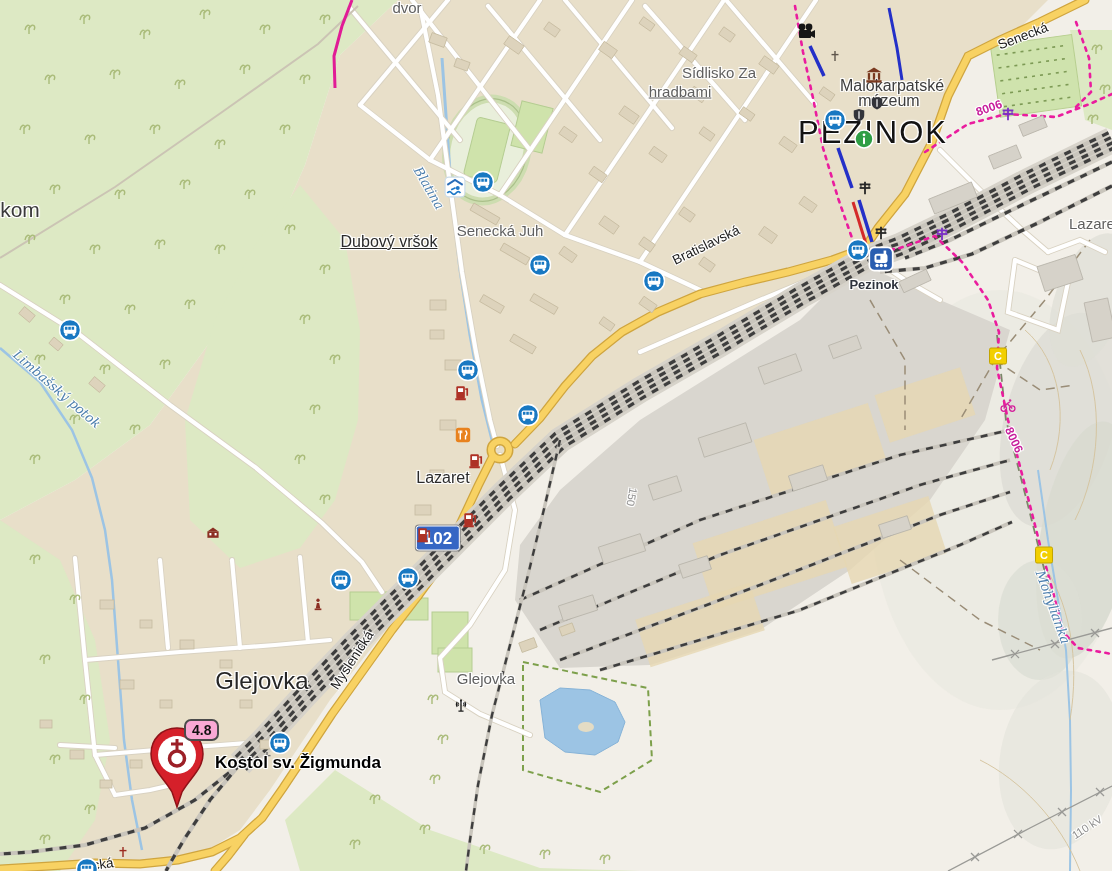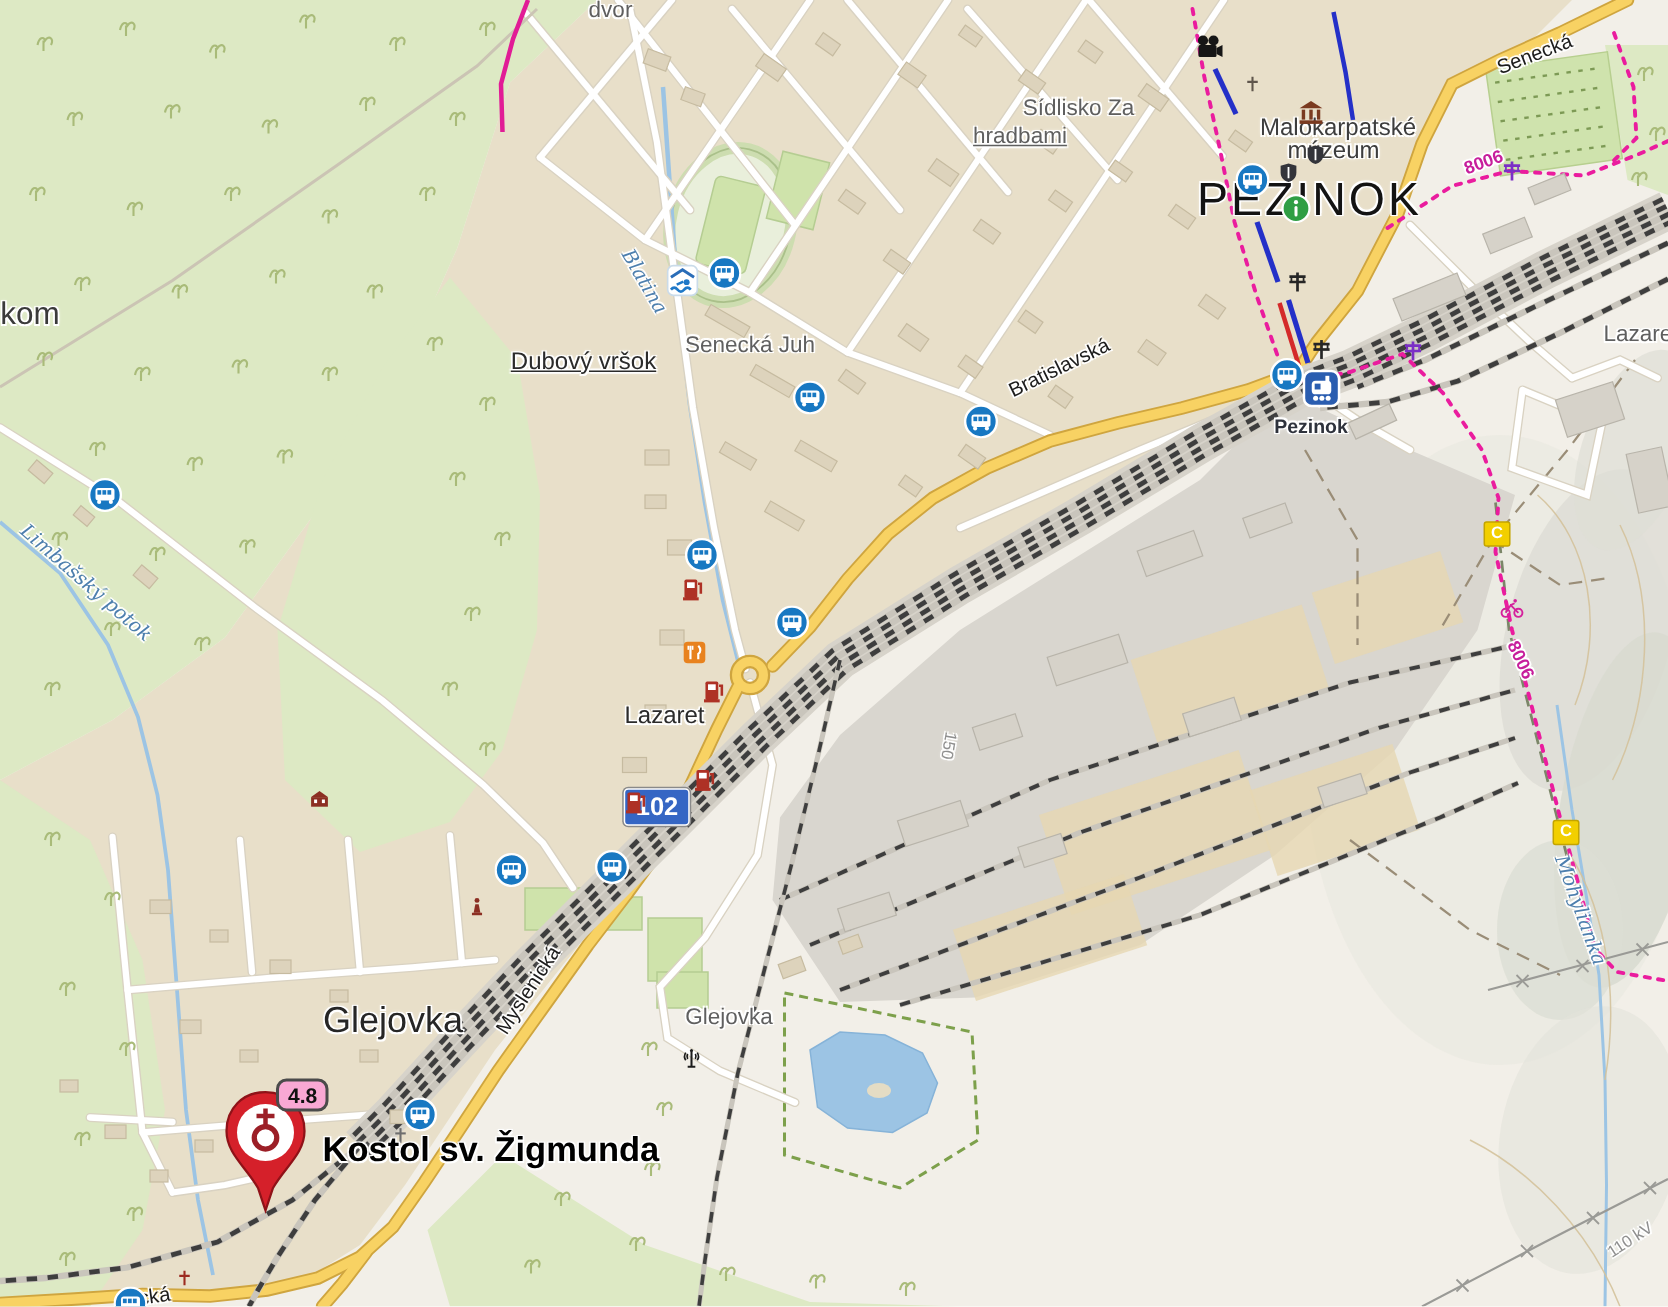--- a/index.html
+++ b/index.html
@@ -28,21 +28,21 @@
   .shield{position:absolute;transform:translate(-50%,-50%);background:#3566c4;color:#fff;
           font-weight:bold;font-size:17px;line-height:1;padding:3px 7px;border:1.5px solid #fff;
           border-radius:3px;box-shadow:0 0 0 1px #8a8a8a;z-index:3}
   .cbadge{position:absolute;transform:translate(-50%,-50%);background:#f2cf00;color:#fff;
           font-weight:bold;font-size:11px;line-height:1;padding:2px 4px;border:1px solid #c3a400;
           border-radius:2px;z-index:4}
   .marker{position:absolute;z-index:6}
   .marker .pin{position:absolute;left:-29px;top:-37px}
   .rating-badge{position:absolute;left:7px;top:-44px;background:#f9a8d4;border:2px solid #4b4b4b;
           border-radius:7px;padding:1px 6px;font-size:14px;font-weight:bold;color:#111}
-  .marker-label{position:absolute;left:38px;top:-10px;font-size:23px;font-weight:bold;color:#000;
+  .marker-label{position:absolute;left:38px;top:-10px;font-size:17px;font-weight:bold;color:#000;
           white-space:nowrap;
           text-shadow:-1px -1px 0 #fff,1px -1px 0 #fff,-1px 1px 0 #fff,1px 1px 0 #fff,0 0 3px #fff}
 </style>
 </head>
 <body>
 
 <div class="stage">
   <svg id="m" width="1112" height="871" viewBox="0 0 1112 871">
     <defs>
       <symbol id="sym-bus" viewBox="0 0 20 20">

